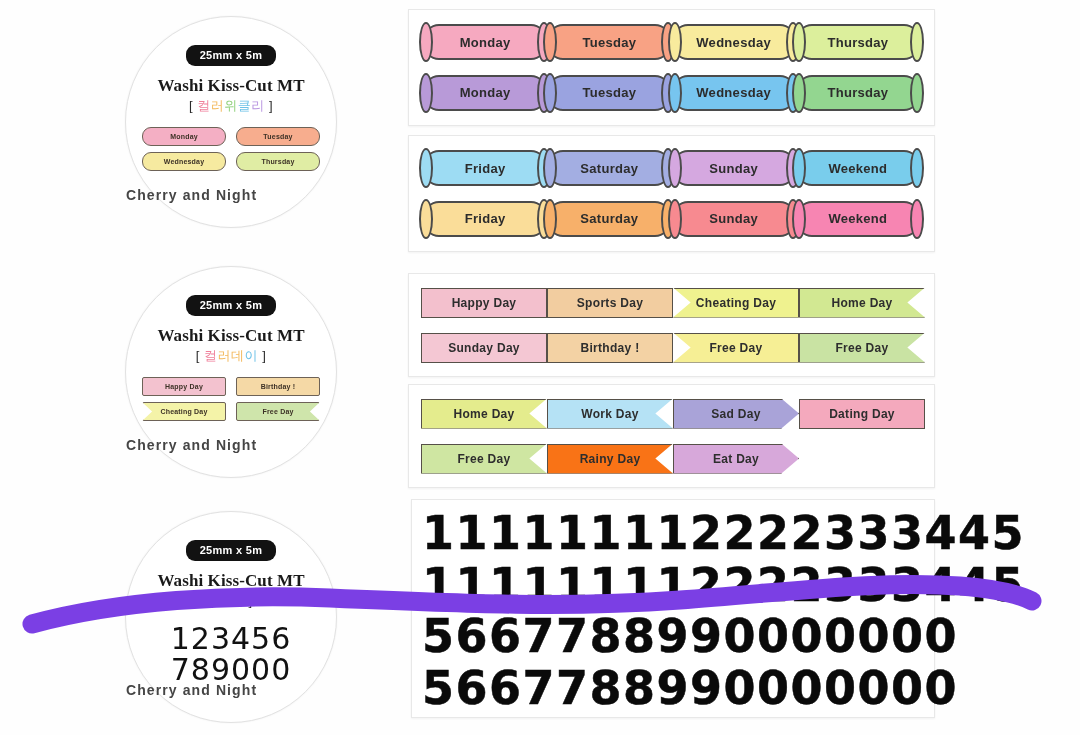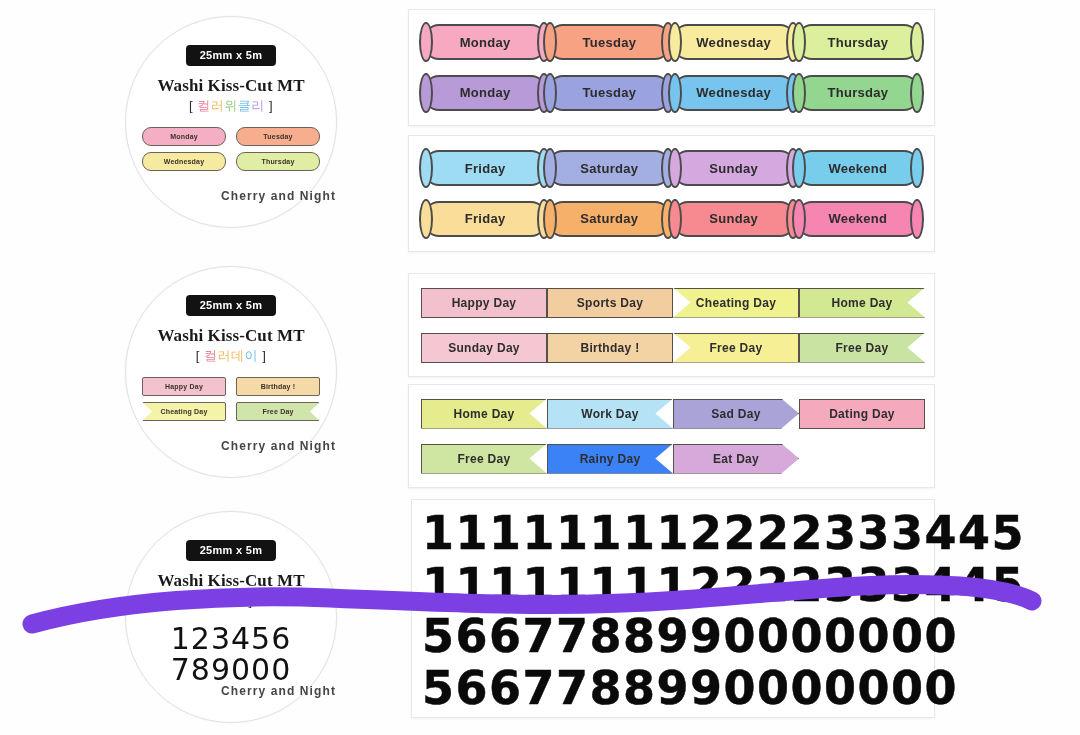--- a/index.html
+++ b/index.html
@@ -19,21 +19,21 @@
     border-radius: 50%;
     background: #ffffff;
     border: 1px solid #e2e2e2;
     box-shadow: 0 0 2px rgba(0,0,0,.06);
     display: flex; flex-direction: column;
     align-items: center;
     padding-top: 28px;
   }
   .size-pill {
     background: #121212; color: #ffffff;
-    border-radius: 4px;
+    border-radius: 9px;
     font-size: 11px; font-weight: bold;
     letter-spacing: .3px;
     padding: 4px 14px 5px;
     font-family: "Liberation Sans", sans-serif;
     white-space: nowrap;
   }
   .brandline {
     margin-top: 10px;
     font-family: "Liberation Serif", serif;
     font-weight: bold;
@@ -72,22 +72,22 @@
     font-weight: bold;
     letter-spacing: .2px;
     border: 1px solid #6d6257;
   }
   .mini-cloud { border-radius: 9px; }
   .mini-ribbon { border-radius: 2px; }
 
   .brand-foot {
     position: absolute;
     bottom: 24px; left: 0; right: 0;
-    text-align: right;
-    font-size: 12px;
+    text-align: left;
+    font-size: 14px;
     letter-spacing: 1.1px;
     color: #454545;
     font-weight: bold;
   }
   .numrow {
     text-align: center;
     font-family: "DejaVu Sans", sans-serif;
     font-size: 30px;
     letter-spacing: 1px;
     color: #111;
@@ -342,21 +342,21 @@
           <span class="txt">Sad Day</span>
         </div>
       <div class="ribbon zig" style="background:#f4a9bd">
           <span class="txt">Dating Day</span>
         </div>
     </div>
     <div class="sticker-row" style="height:50%;">
       <div class="ribbon flag-l-notch" style="background:#cfe6a2">
           <span class="txt">Free Day</span>
         </div>
-      <div class="ribbon flag-l-notch" style="background:#3b82f6">
+      <div class="ribbon flag-l-notch" style="background:#f97316">
           <span class="txt">Rainy Day</span>
         </div>
       <div class="ribbon arrow-r" style="background:#d7a8da">
           <span class="txt">Eat Day</span>
         </div>
     </div>
   </div>
 
   <div class="sheet" style="left:411px; top:499px; width:524px; height:219px; padding:8px 10px; justify-content:space-evenly;">
     <div class="digits">111111112222333445</div>

